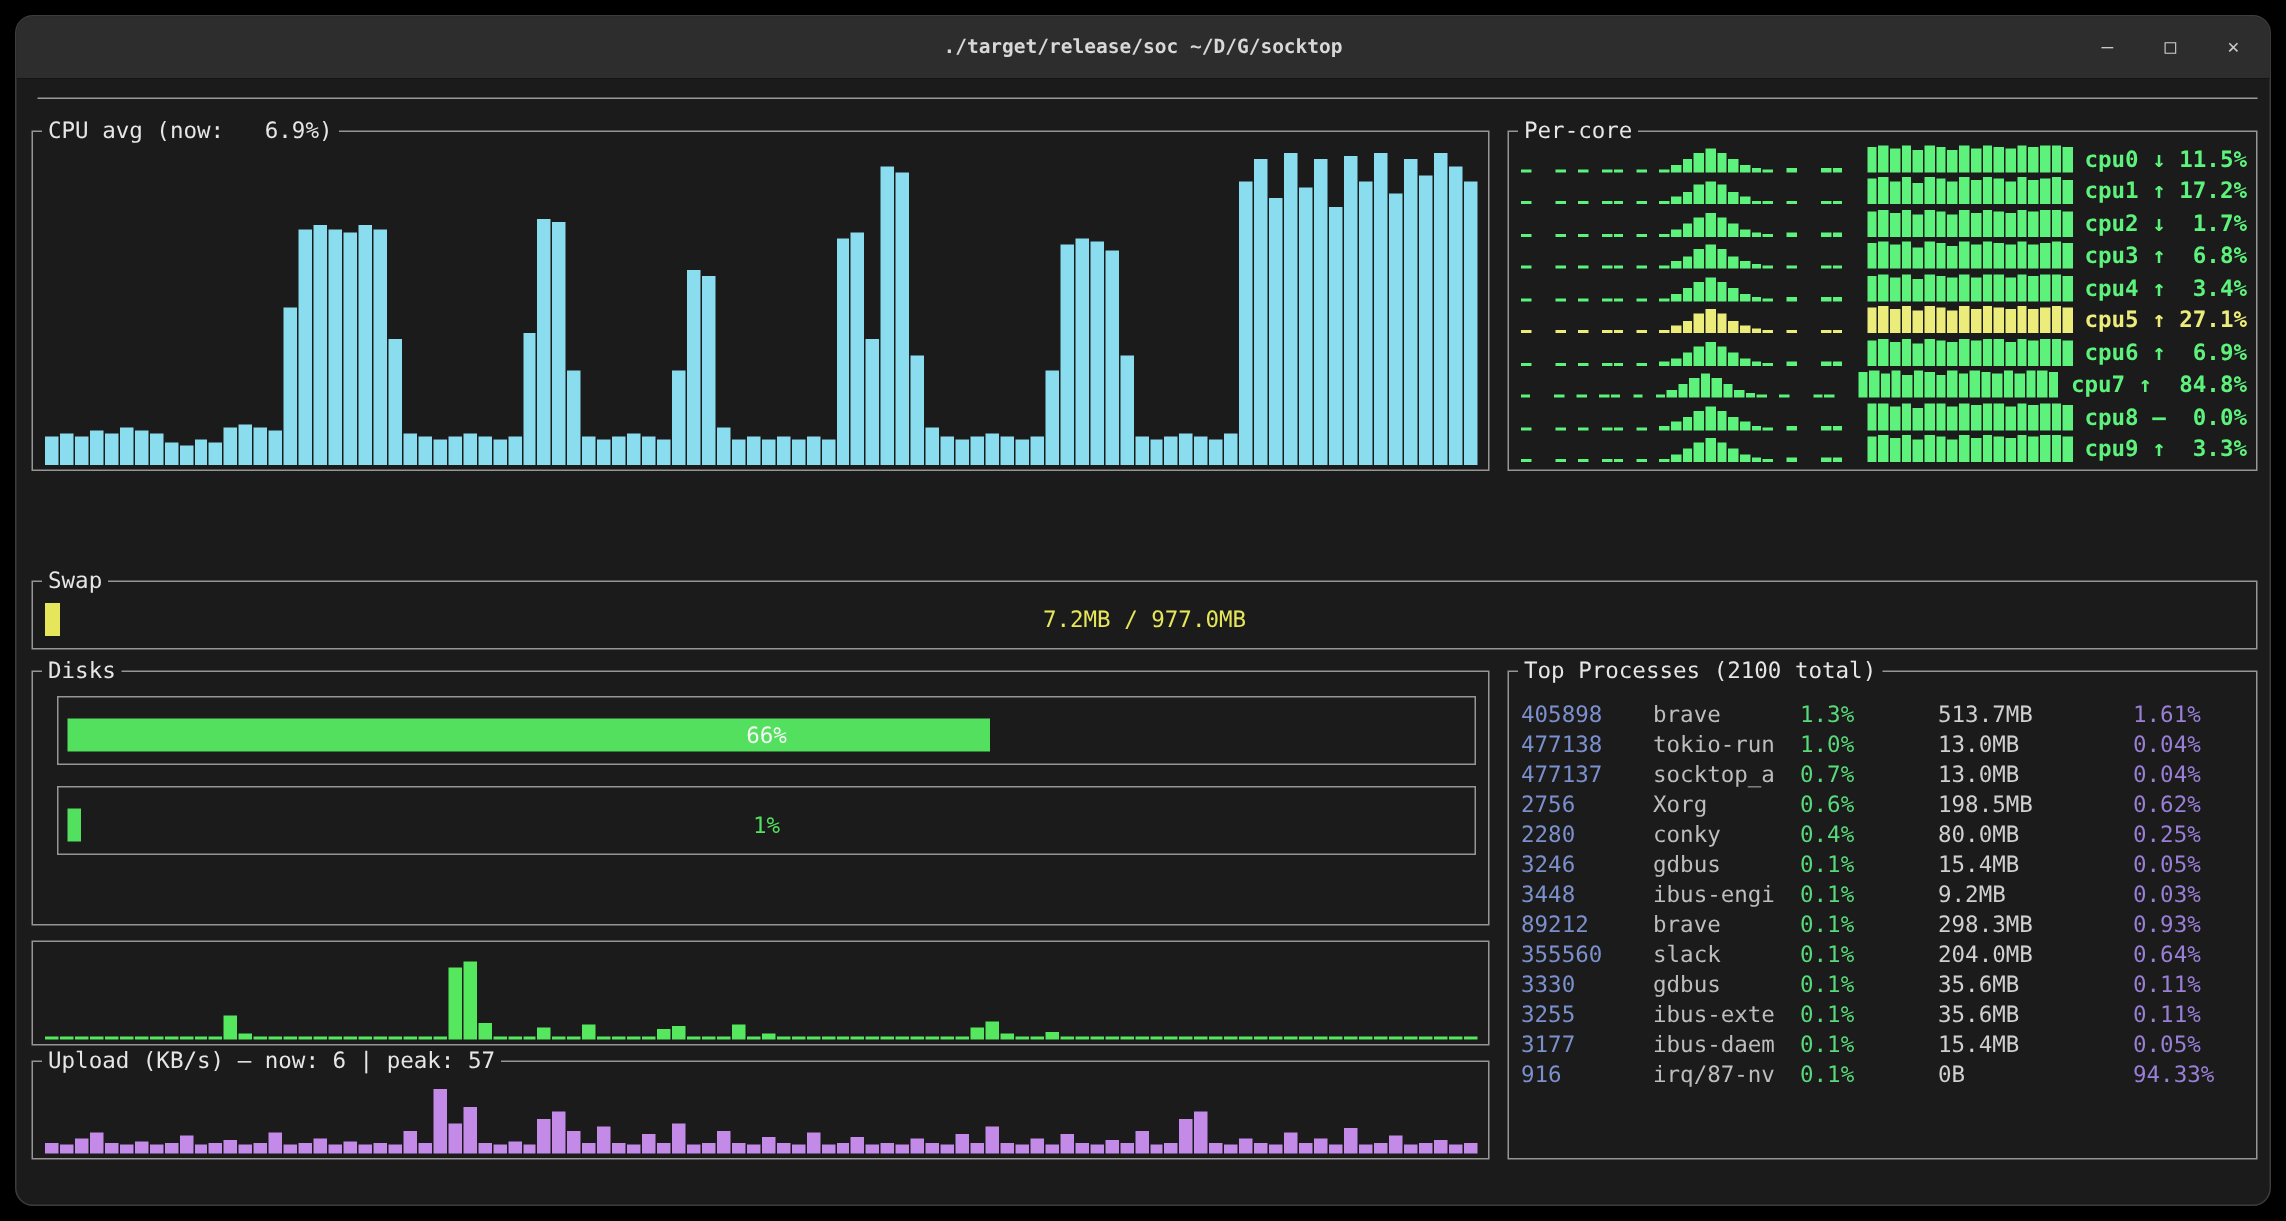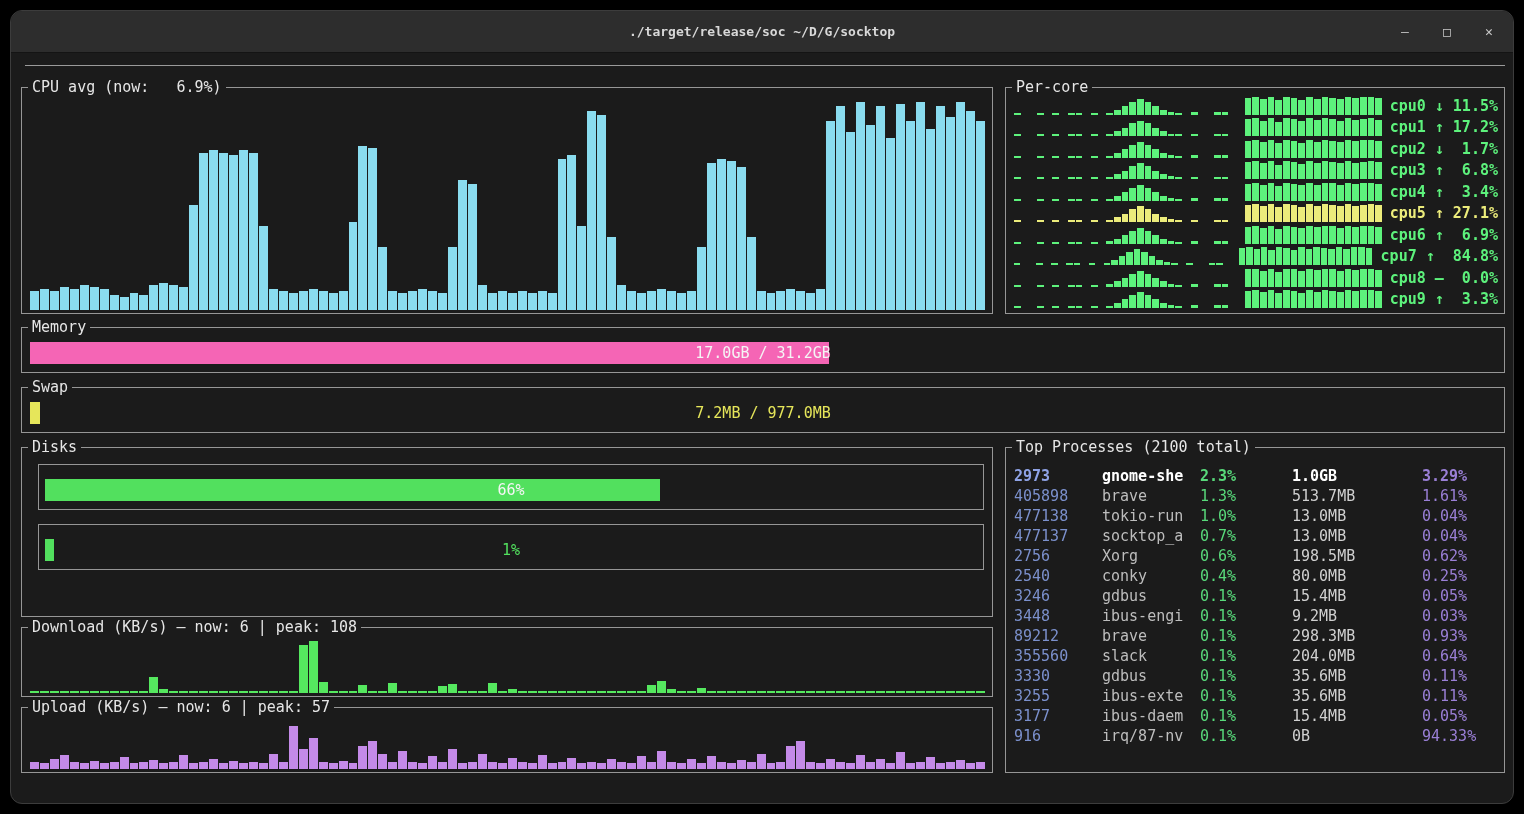--- a/index.html
+++ b/index.html
@@ -716,28 +716,20 @@
               <div class="bar" style="height: 92%; min-height: 2px; background: rgb(93, 242, 124);"></div>
               <div class="bar" style="height: 98%; min-height: 2px; background: rgb(93, 242, 124);"></div>
               <div class="bar" style="height: 100%; min-height: 2px; background: rgb(93, 242, 124);"></div>
               <div class="bar" style="height: 94%; min-height: 2px; background: rgb(93, 242, 124);"></div>
             </div>
             <span class="core-label">cpu9 ↑  3.3%</span>
           </div>
         </div>
     </div>
 
-    <div class="box" style="left:10px; top:273px; right:8px; height:46px;">
-      <span class="box-title">Memory</span>
-      <div class="gauge" id="mem-gauge">
-        <div class="fill" style="width: 54.5%; background: rgb(245, 101, 181);"></div>
-        <span class="glabel lbl-out" style="clip-path: inset(0px 0px 0px 54.5%); color: rgb(245, 101, 181);">17.0GB / 31.2GB</span>
-        <span class="glabel lbl-in" style="clip-path: inset(0px 45.5% 0px 0px);">17.0GB / 31.2GB</span>
-      </div>
-    </div>
 
     <div class="box" style="left:10px; top:333px; right:8px; height:46px;">
       <span class="box-title">Swap</span>
       <div class="gauge" id="swap-gauge">
         <div class="fill" style="width: 0.7%; background: rgb(230, 230, 90);"></div>
         <span class="glabel lbl-out" style="clip-path: inset(0px 0px 0px 0.7%); color: rgb(230, 230, 90);">7.2MB / 977.0MB</span>
         <span class="glabel lbl-in" style="clip-path: inset(0px 99.3% 0px 0px);">7.2MB / 977.0MB</span>
       </div>
     </div>
 
@@ -755,21 +747,20 @@
       <div class="disk-box" style="top:76px;">
         <div class="gauge" id="disk1-gauge">
           <div class="fill" style="width: 1%; background: rgb(82, 224, 94);"></div>
           <span class="glabel lbl-out" style="clip-path: inset(0px 0px 0px 1%); color: rgb(82, 224, 94);">1%</span>
           <span class="glabel lbl-in" style="clip-path: inset(0px 99% 0px 0px);">1%</span>
         </div>
       </div>
     </div>
 
     <div class="box" style="left:10px; top:573px; width:972px; height:70px;">
-      <span class="box-title">Download (KB/s) — now: 6 | peak: 108</span>
       <div class="bars" id="dl-bars">
           <div class="bar" style="height: 2%; min-height: 2px; background: rgb(85, 232, 95);"></div>
           <div class="bar" style="height: 2%; min-height: 2px; background: rgb(85, 232, 95);"></div>
           <div class="bar" style="height: 2%; min-height: 2px; background: rgb(85, 232, 95);"></div>
           <div class="bar" style="height: 2%; min-height: 2px; background: rgb(85, 232, 95);"></div>
           <div class="bar" style="height: 2%; min-height: 2px; background: rgb(85, 232, 95);"></div>
           <div class="bar" style="height: 2%; min-height: 2px; background: rgb(85, 232, 95);"></div>
           <div class="bar" style="height: 2%; min-height: 2px; background: rgb(85, 232, 95);"></div>
           <div class="bar" style="height: 2%; min-height: 2px; background: rgb(85, 232, 95);"></div>
           <div class="bar" style="height: 2%; min-height: 2px; background: rgb(85, 232, 95);"></div>
@@ -962,26 +953,25 @@
           <div class="bar" style="height: 18%; min-height: 2px; background: rgb(196, 138, 232);"></div>
           <div class="bar" style="height: 12%; min-height: 2px; background: rgb(196, 138, 232);"></div>
           <div class="bar" style="height: 14%; min-height: 2px; background: rgb(196, 138, 232);"></div>
         </div>
     </div>
 
     <div class="box" style="left:994px; top:393px; right:8px; height:326px;">
       <span class="box-title">Top Processes (2100 total)</span>
       <div id="proc-area">
         <div id="proc-rows">
-            <div class="proc-row first"><span class="c-pid">2973</span><span class="c-name">gnome-she</span><span class="c-cpu">2.3%</span><span class="c-mem">1.0GB</span><span class="c-memp">3.29%</span></div>
             <div class="proc-row"><span class="c-pid">405898</span><span class="c-name">brave</span><span class="c-cpu">1.3%</span><span class="c-mem">513.7MB</span><span class="c-memp">1.61%</span></div>
             <div class="proc-row"><span class="c-pid">477138</span><span class="c-name">tokio-run</span><span class="c-cpu">1.0%</span><span class="c-mem">13.0MB</span><span class="c-memp">0.04%</span></div>
             <div class="proc-row"><span class="c-pid">477137</span><span class="c-name">socktop_a</span><span class="c-cpu">0.7%</span><span class="c-mem">13.0MB</span><span class="c-memp">0.04%</span></div>
             <div class="proc-row"><span class="c-pid">2756</span><span class="c-name">Xorg</span><span class="c-cpu">0.6%</span><span class="c-mem">198.5MB</span><span class="c-memp">0.62%</span></div>
-            <div class="proc-row"><span class="c-pid">2540</span><span class="c-name">conky</span><span class="c-cpu">0.4%</span><span class="c-mem">80.0MB</span><span class="c-memp">0.25%</span></div>
+            <div class="proc-row"><span class="c-pid">2280</span><span class="c-name">conky</span><span class="c-cpu">0.4%</span><span class="c-mem">80.0MB</span><span class="c-memp">0.25%</span></div>
             <div class="proc-row"><span class="c-pid">3246</span><span class="c-name">gdbus</span><span class="c-cpu">0.1%</span><span class="c-mem">15.4MB</span><span class="c-memp">0.05%</span></div>
             <div class="proc-row"><span class="c-pid">3448</span><span class="c-name">ibus-engi</span><span class="c-cpu">0.1%</span><span class="c-mem">9.2MB</span><span class="c-memp">0.03%</span></div>
             <div class="proc-row"><span class="c-pid">89212</span><span class="c-name">brave</span><span class="c-cpu">0.1%</span><span class="c-mem">298.3MB</span><span class="c-memp">0.93%</span></div>
             <div class="proc-row"><span class="c-pid">355560</span><span class="c-name">slack</span><span class="c-cpu">0.1%</span><span class="c-mem">204.0MB</span><span class="c-memp">0.64%</span></div>
             <div class="proc-row"><span class="c-pid">3330</span><span class="c-name">gdbus</span><span class="c-cpu">0.1%</span><span class="c-mem">35.6MB</span><span class="c-memp">0.11%</span></div>
             <div class="proc-row"><span class="c-pid">3255</span><span class="c-name">ibus-exte</span><span class="c-cpu">0.1%</span><span class="c-mem">35.6MB</span><span class="c-memp">0.11%</span></div>
             <div class="proc-row"><span class="c-pid">3177</span><span class="c-name">ibus-daem</span><span class="c-cpu">0.1%</span><span class="c-mem">15.4MB</span><span class="c-memp">0.05%</span></div>
             <div class="proc-row"><span class="c-pid">916</span><span class="c-name">irq/87-nv</span><span class="c-cpu">0.1%</span><span class="c-mem">0B</span><span class="c-memp">94.33%</span></div>
           </div>
       </div>

